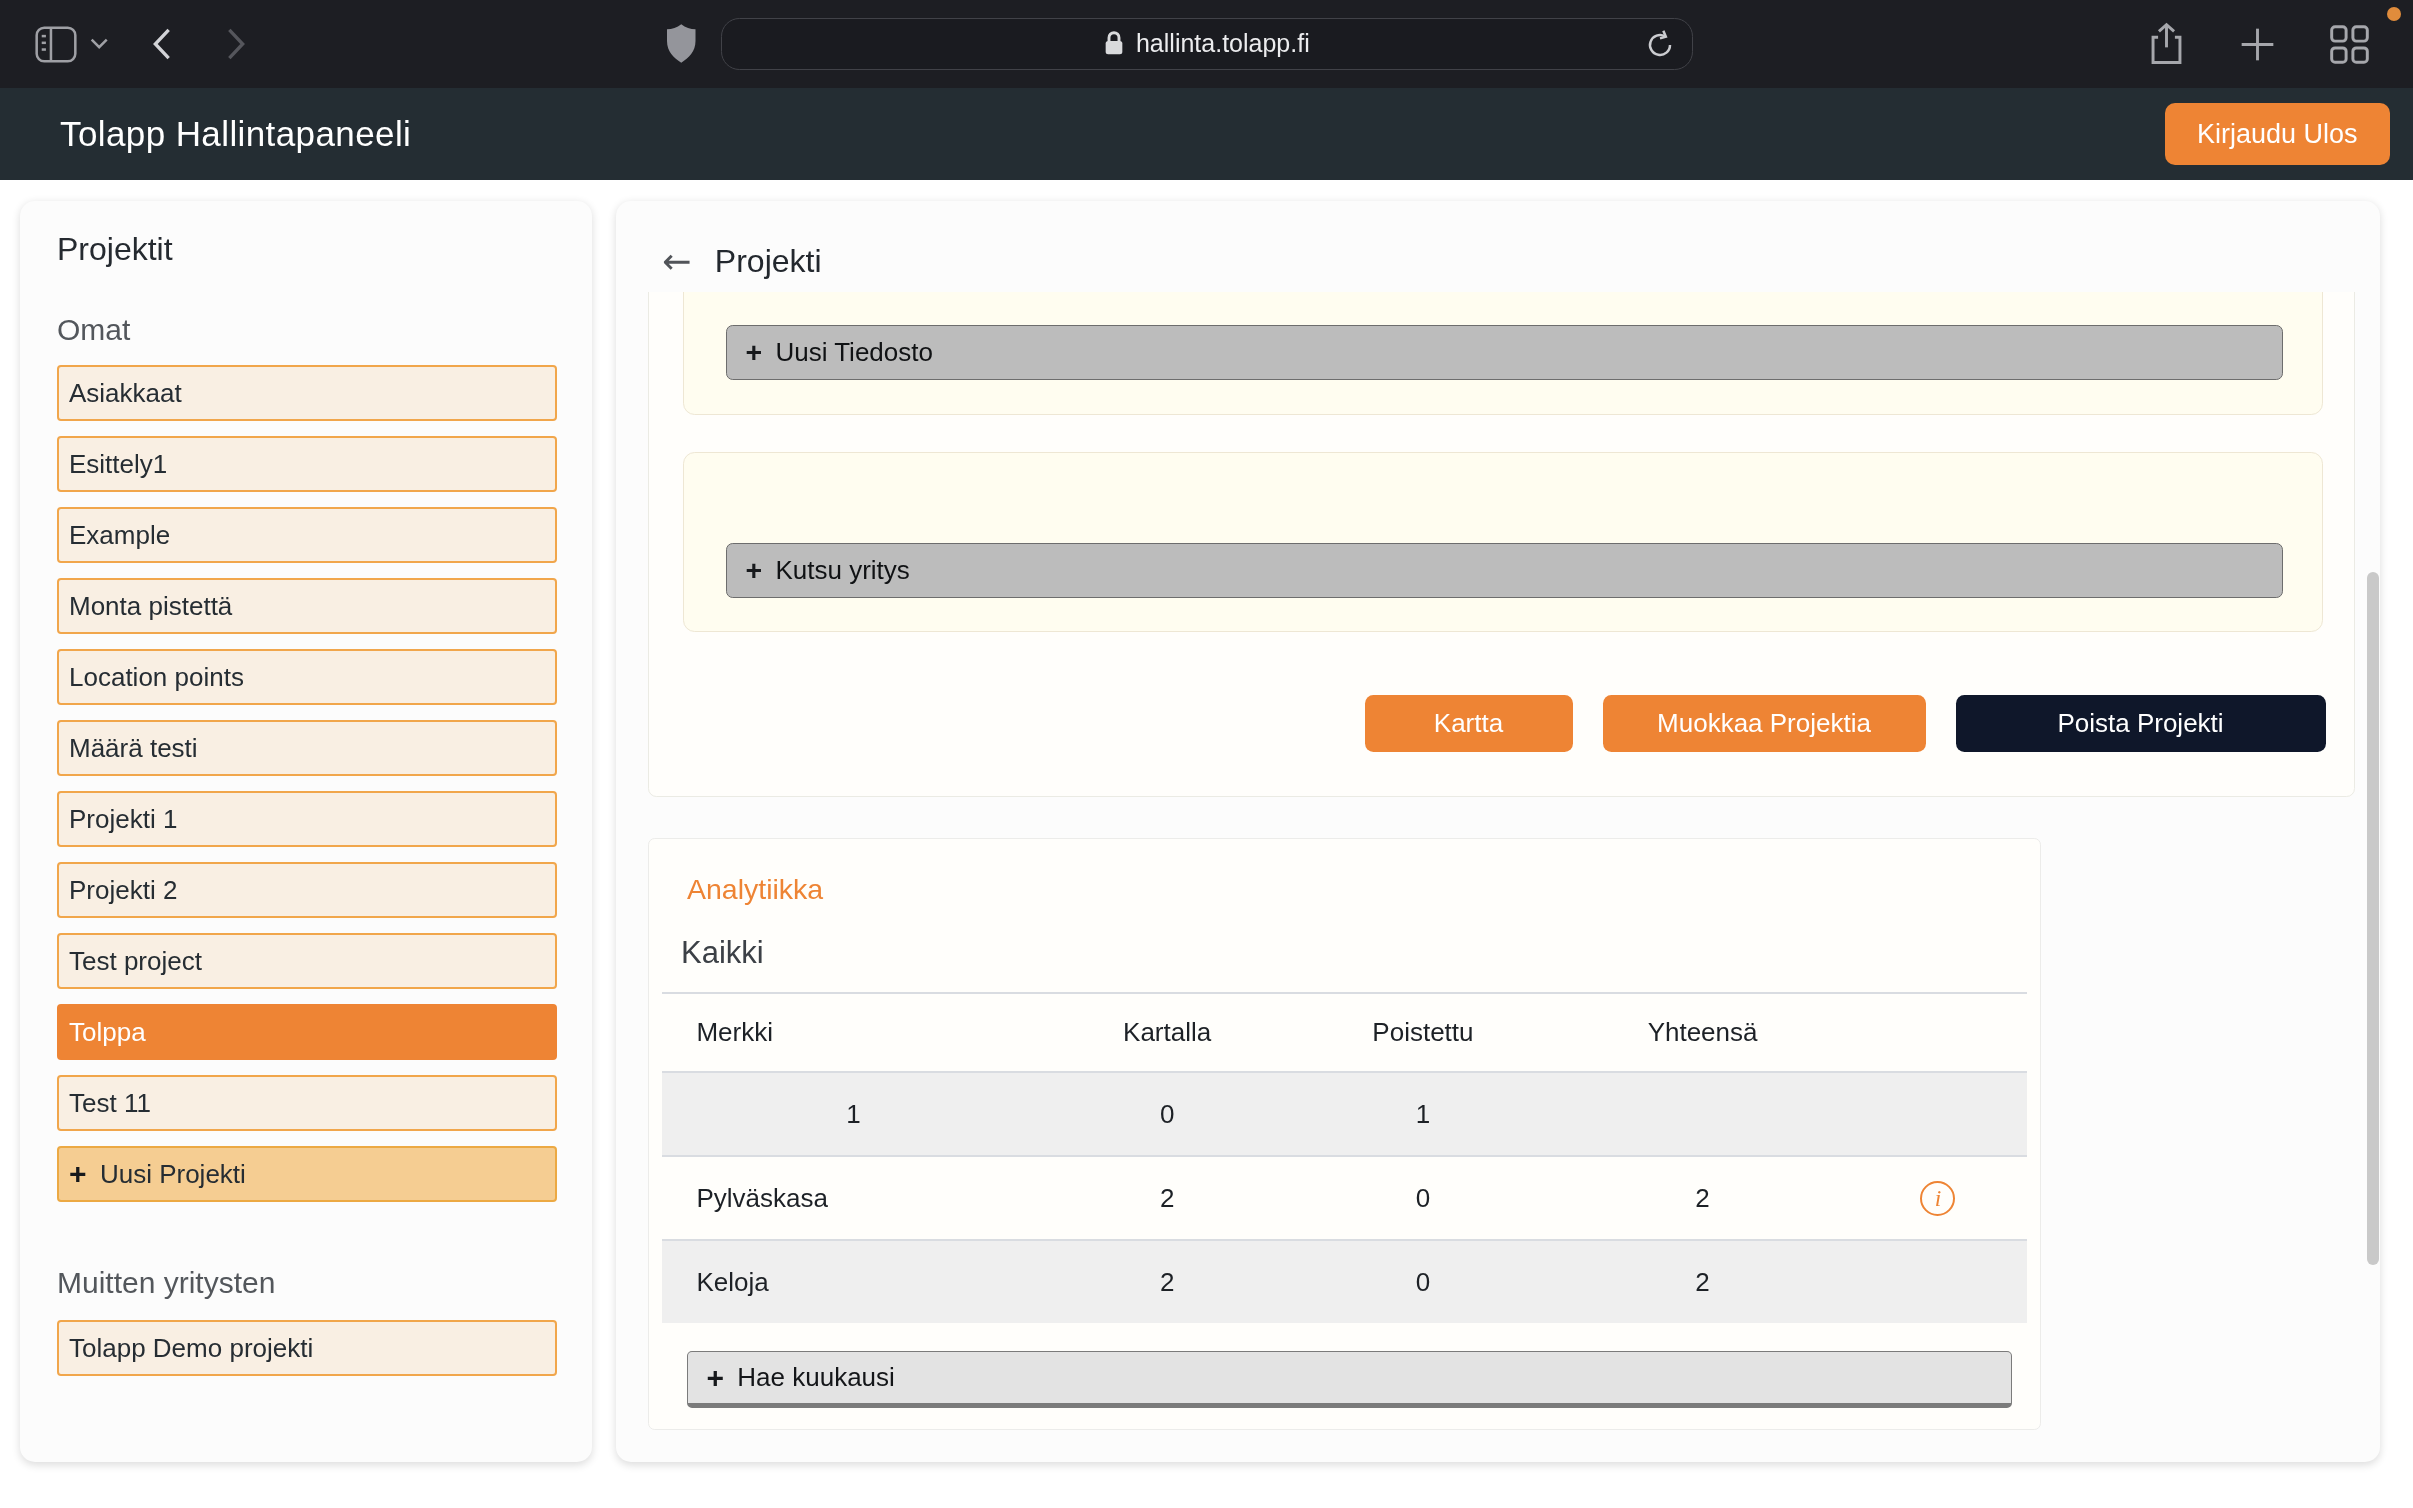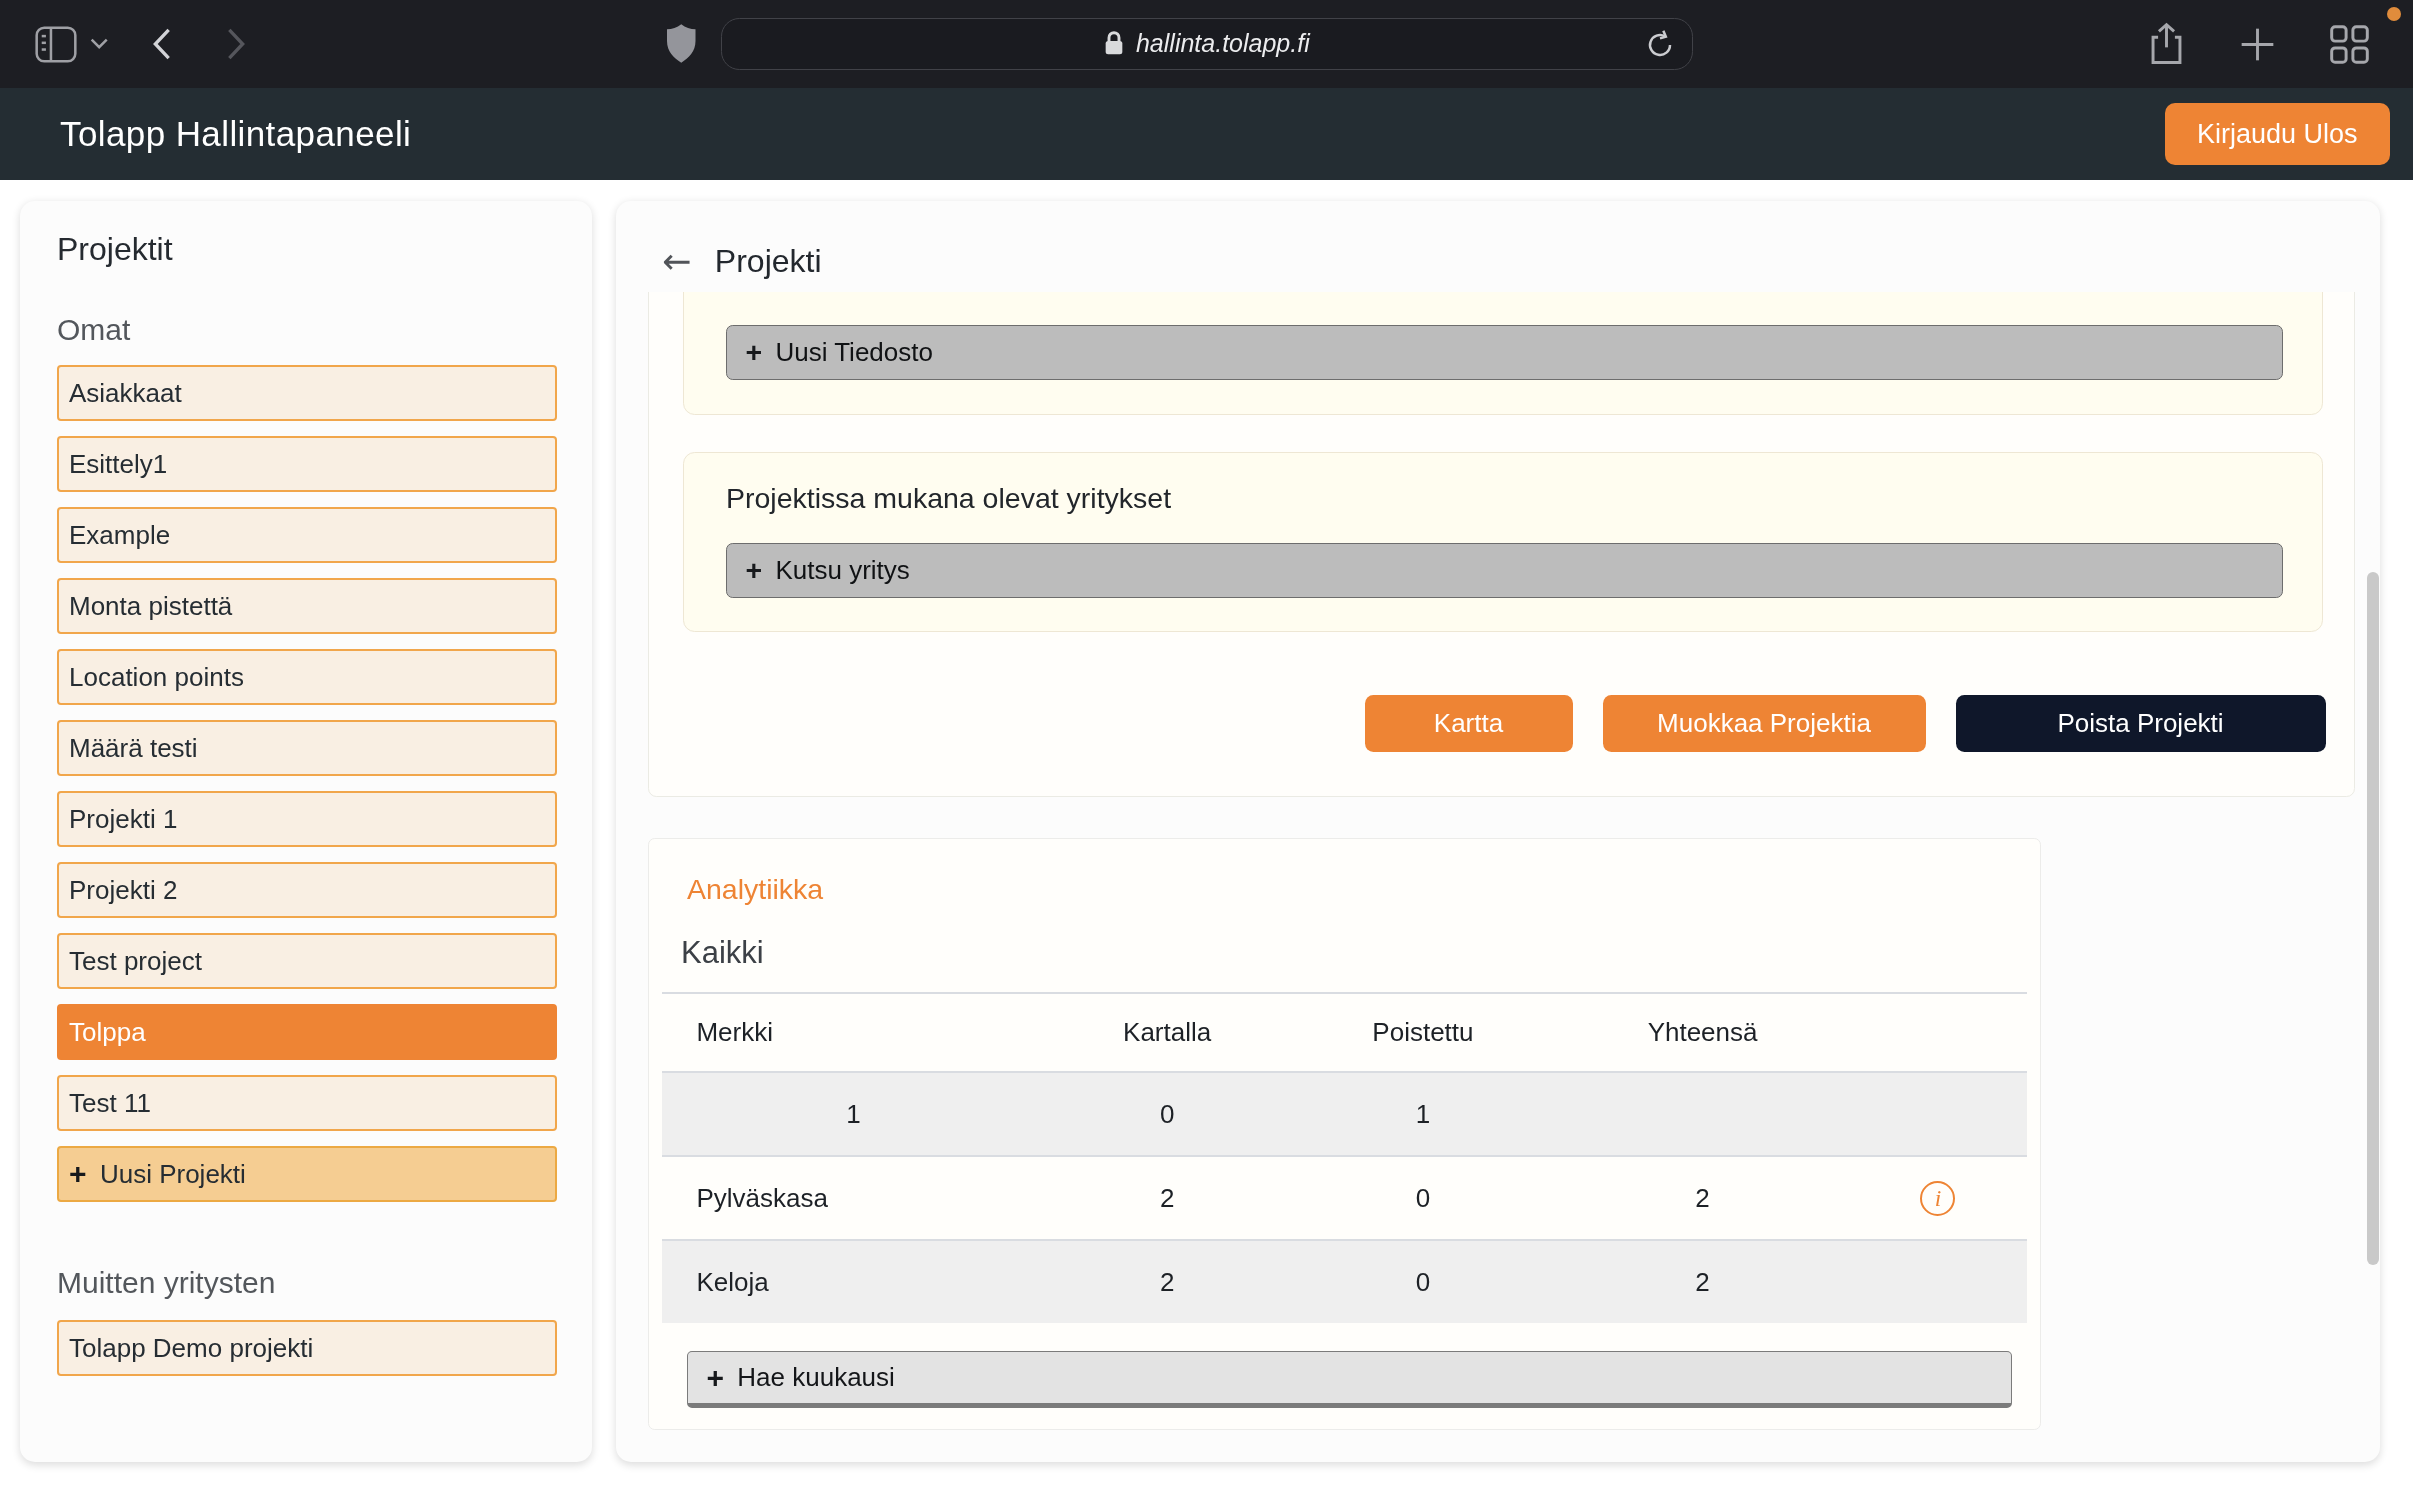--- a/index.html
+++ b/index.html
@@ -1,20 +1,20 @@
 <!DOCTYPE html>
 <html style="font-size:13.4px"><head>
 <meta charset="utf-8">
 <style>
   * { margin:0; padding:0; box-sizing:border-box; }
   html,body { width:2413px; height:1508px; overflow:hidden; background:#ffffff;
               font-family:"Liberation Sans", sans-serif; }
 
   
-  .chrome { position:relative; width:2413px; height:88px; background:#1d1e23;font-style:italic; }
+  .chrome { position:relative; width:2413px; height:88px; background:#1d1e23; }
   .chrome svg { display:block; }
   .nav-left { position:absolute; left:35px; top:0; height:88px; display:flex; align-items:center; gap:28.5px; }
   .url-field { position:absolute; left:721px; top:17.6px; width:972px; height:52px;
                border:1.7px solid #414248; border-radius:18.4px; background:#1a1b20;
                display:flex; align-items:center; justify-content:center; gap:11.7px;
                color:#ececee; font-size:25px; }
   .url-reload { position:absolute; right:17px; top:11.7px; }
   .shield-wrap { position:absolute; left:667px; top:23.5px; }
   .nav-right { position:absolute; right:44px; top:0; height:88px; display:flex; align-items:center; gap:55px; }
   .rec-dot { position:absolute; right:11.7px; top:6.7px; width:14.2px; height:14.2px; border-radius:50%; background:#e08c3c; }
@@ -206,21 +206,20 @@
 
     <div class="details-card">
       <div class="cream-card one">
         <button class="gray-btn">
           <span class="plus-glyph">+</span>
           <span>Uusi Tiedosto</span>
         </button>
       </div>
 
       <div class="cream-card two">
-        <div class="cream-title">Projektissa mukana olevat yritykset</div>
         <button class="gray-btn">
           <span class="plus-glyph">+</span>
           <span>Kutsu yritys</span>
         </button>
       </div>
 
       <div class="actions-row">
         <button class="action-btn btn-map">Kartta</button>
         <button class="action-btn btn-edit">Muokkaa Projektia</button>
         <button class="action-btn btn-delete">Poista Projekti</button>

